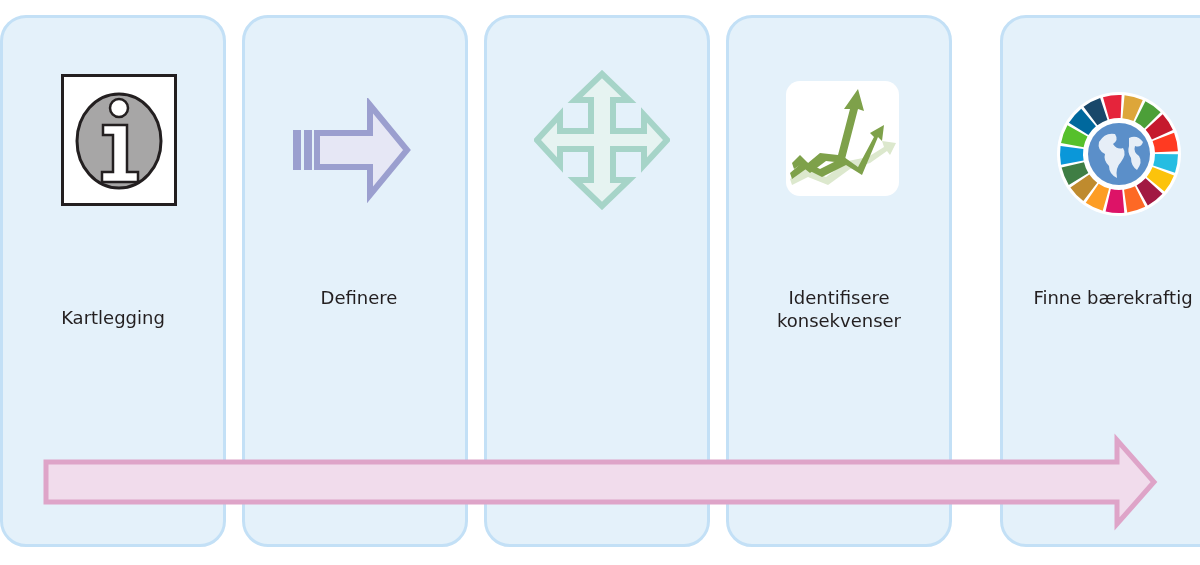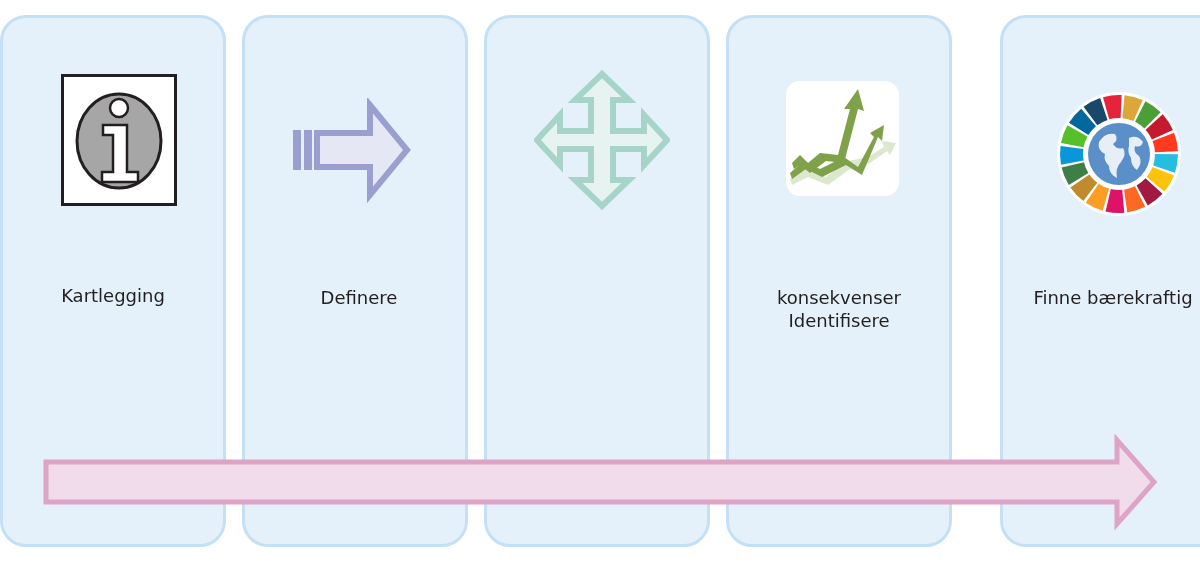--- a/index.html
+++ b/index.html
@@ -12,21 +12,21 @@
 </head>
 <body>
 
 <div class="card" style="left:0px;">
   <svg class="icon" style="left:58px;top:56px;" width="116" height="132">
     <rect x="1.5" y="1.5" width="113" height="129" fill="#ffffff" stroke="#231f20" stroke-width="3"></rect>
     <ellipse cx="58" cy="67" rx="42" ry="47" fill="#a7a6a6" stroke="#231f20" stroke-width="3"></ellipse>
     <circle cx="58" cy="34" r="9" fill="#ffffff" stroke="#231f20" stroke-width="2.5"></circle>
     <path d="M42 51 L66 51 L66 98 L77 98 L77 108 L41 108 L41 98 L52 98 L52 61 L42 61 Z" fill="#ffffff" stroke="#231f20" stroke-width="2.5"></path>
   </svg>
-  <div class="label" style="top:266px;">
+  <div class="label" style="top:288px;">
     <div>Kartlegging</div>
   </div>
 </div>
 
 <div class="card" style="left:242px;">
   <svg class="icon" style="left:45px;top:80px;" width="130" height="110">
     <rect x="3" y="32" width="8" height="40" fill="#9b9fcf"></rect>
     <rect x="14" y="32" width="8" height="40" fill="#9b9fcf"></rect>
     <path d="M27 35 L80 35 L80 7 L117 52 L80 97 L80 69 L27 69 Z" fill="#e6e7f5" stroke="#9b9fcf" stroke-width="6" stroke-linejoin="miter"></path>
   </svg>
@@ -42,22 +42,22 @@
 </div>
 
 <div class="card" style="left:726px;">
   <svg class="icon" style="left:57px;top:63px;" width="113" height="115">
     <rect x="0" y="0" width="113" height="115" rx="14" fill="#ffffff"></rect>
     <path d="M4 98 L20 88 L40 96 L62 80 L82 76 L98 66 L96 60 L110 62 L104 74 L101 70 L84 82 L64 88 L42 104 L22 96 L6 104 Z" fill="#dce8cd"></path>
     <path d="M4 92 L18 80 L34 88 L58 76 L72 86 L88 56 L84 52 L98 44 L96 60 L92 56 L76 94 L60 84 L36 96 L20 88 L6 98 Z" fill="#7ea14a"></path>
     <path d="M6 82 L14 74 L22 82 L34 72 L52 74 L64 28 L58 28 L72 8 L78 30 L72 28 L58 82 L40 80 L24 92 L14 84 L8 88 Z" fill="#7ea14a"></path>
   </svg>
   <div class="label" style="top:268px;">
+    <div>Identifisere</div>
     <div>konsekvenser</div>
-    <div>Identifisere</div>
   </div>
 </div>
 
 <div class="card" style="left:1000px;">
   <svg class="icon" style="left:54px;top:74px;" width="124" height="124" viewBox="0 0 124 124">
     <circle cx="62" cy="62" r="62" fill="#ffffff"></circle>
     <g id="sdg-segments">
         <path d="M45.978730719589336 5.21691333993396 A59 59 0 0 1 64.63047676546762 3.058668220116246 L63.60503667045482 26.035797558037032 A36 36 0 0 0 52.22431026957993 27.352692885383433 Z" fill="#e5243b"></path>
         <path d="M67.5730281525397 3.263798580338886 A59 59 0 0 1 85.74491143334694 7.989082760774096 L76.48842053560152 29.044186091319787 A36 36 0 0 0 65.40049175409203 26.16096184563051 Z" fill="#dda63a"></path>
         <path d="M88.41465725227454 9.243333290996667 A59 59 0 0 1 103.65246423705639 20.213970959413494 L87.4150629243056 36.50343990743875 A36 36 0 0 0 78.1174179844387 29.80949149959119 Z" fill="#4c9f38"></path>

